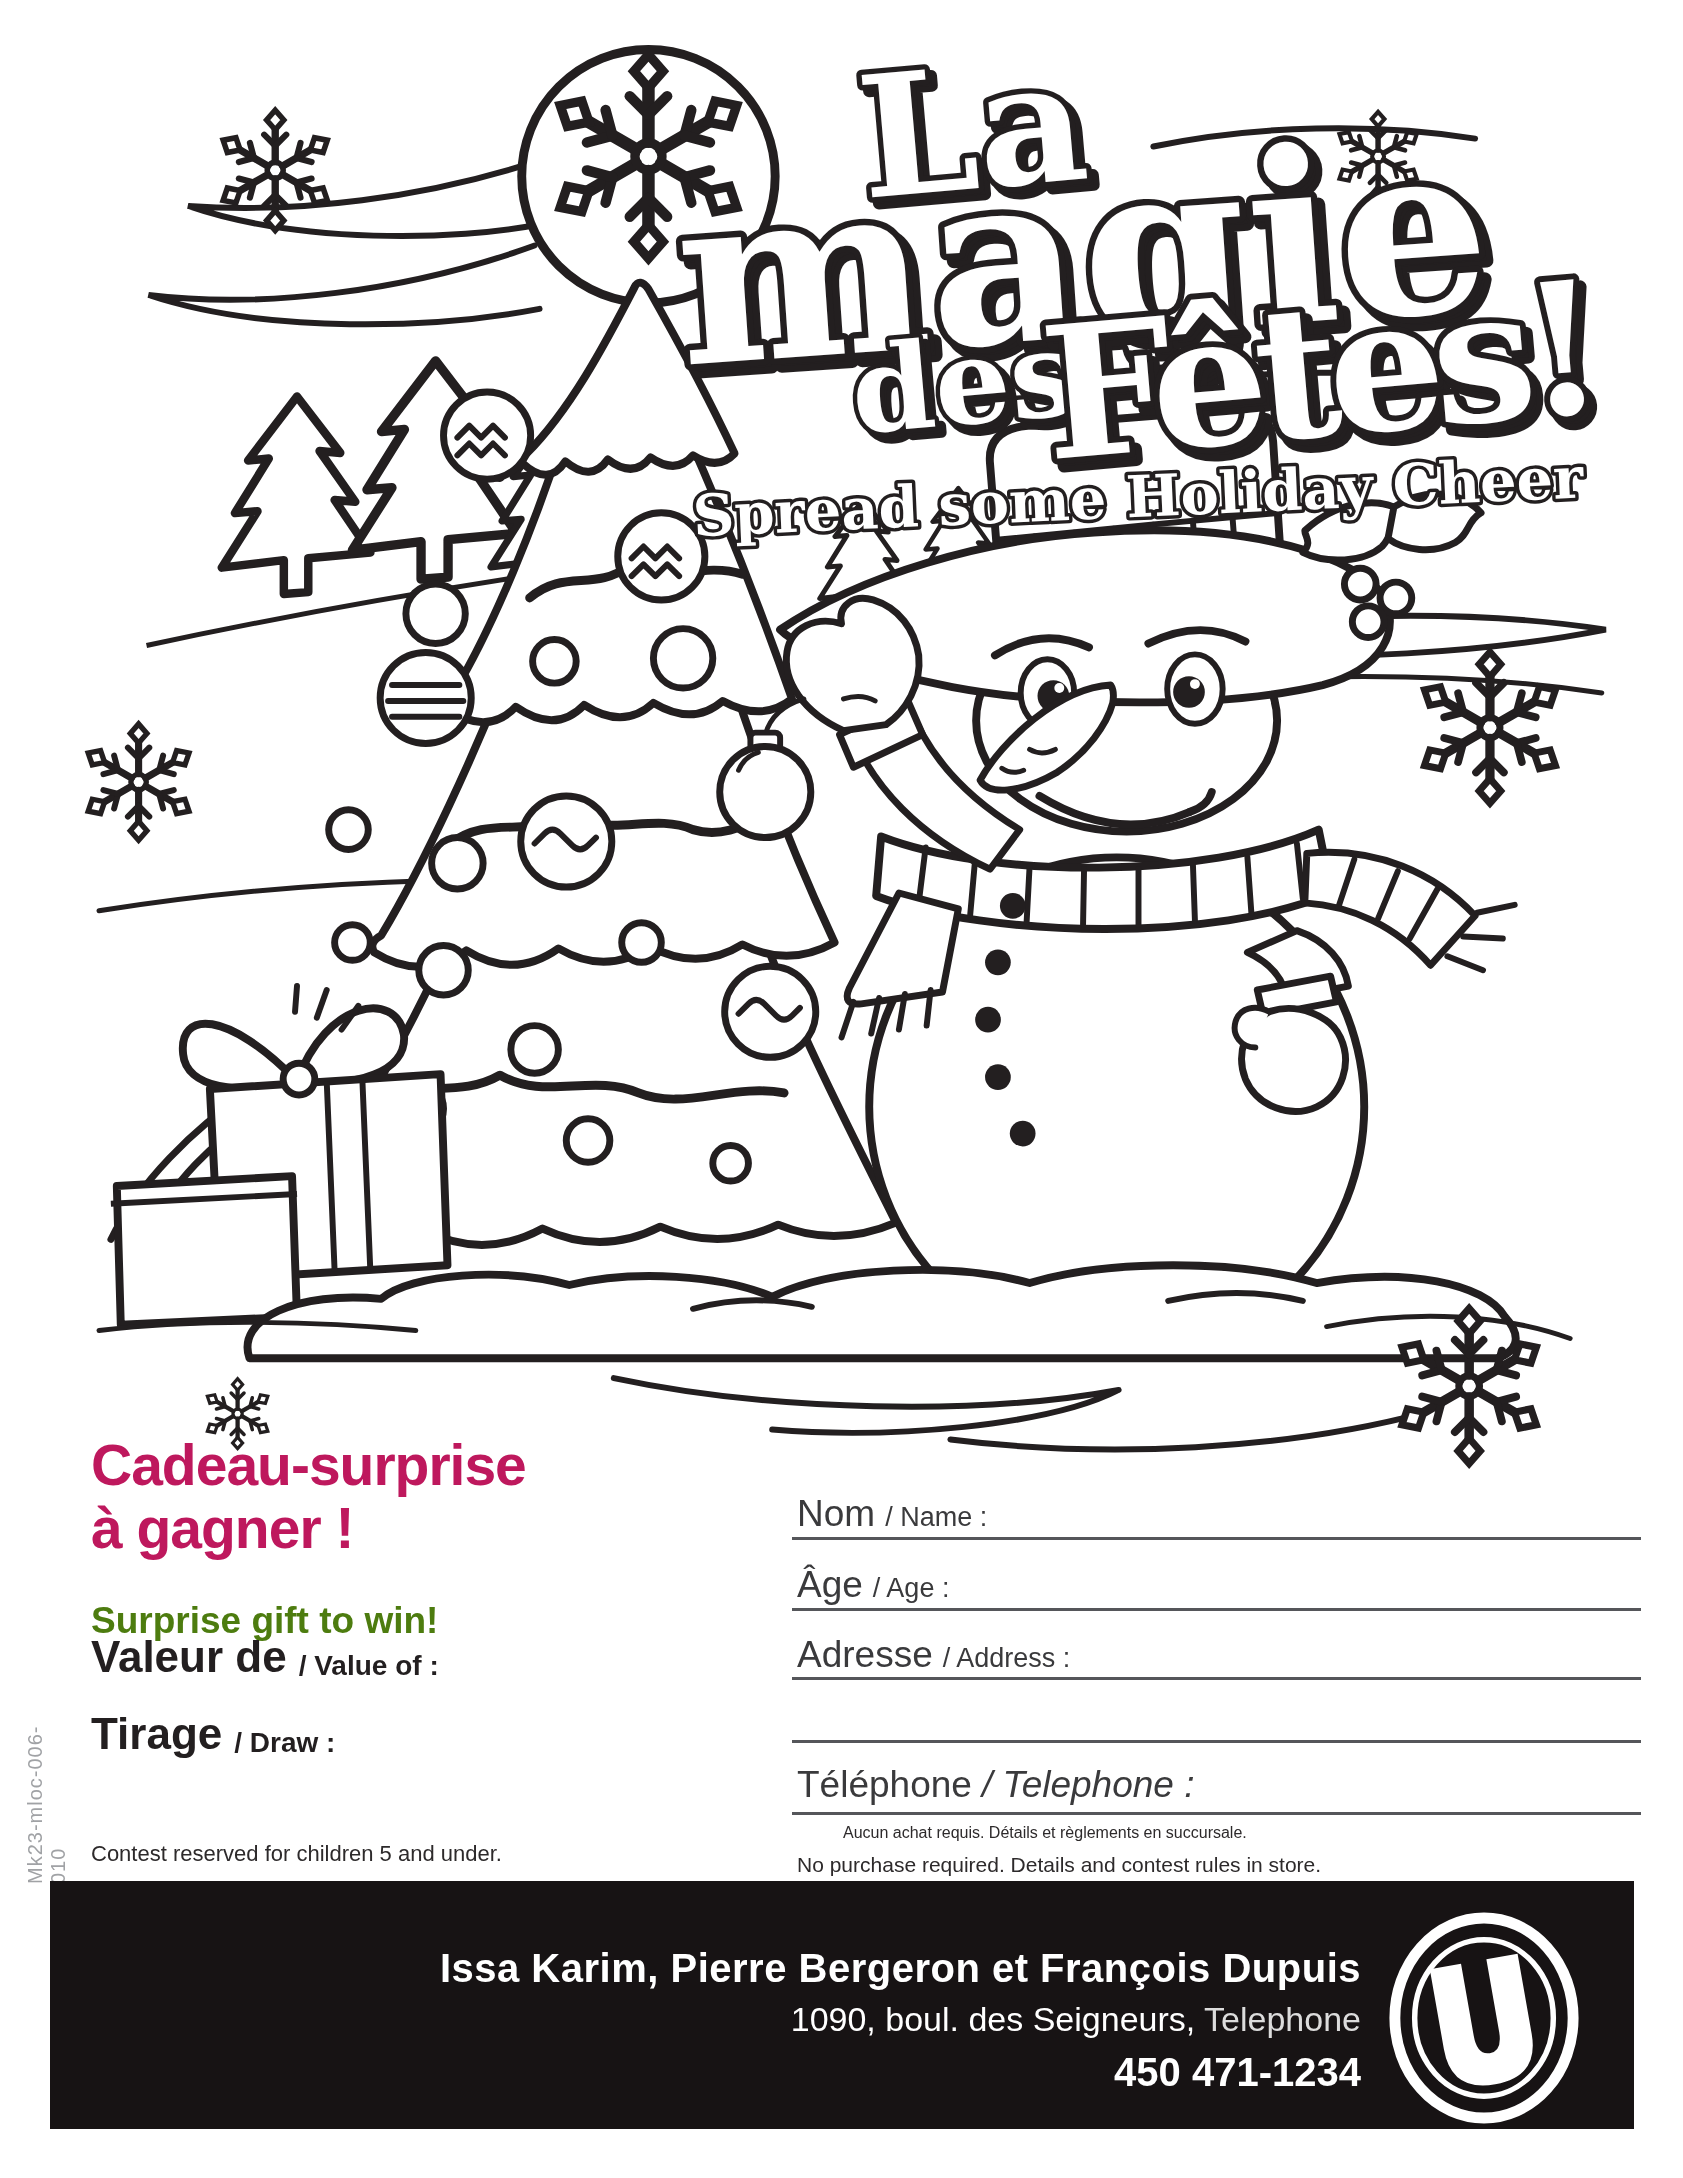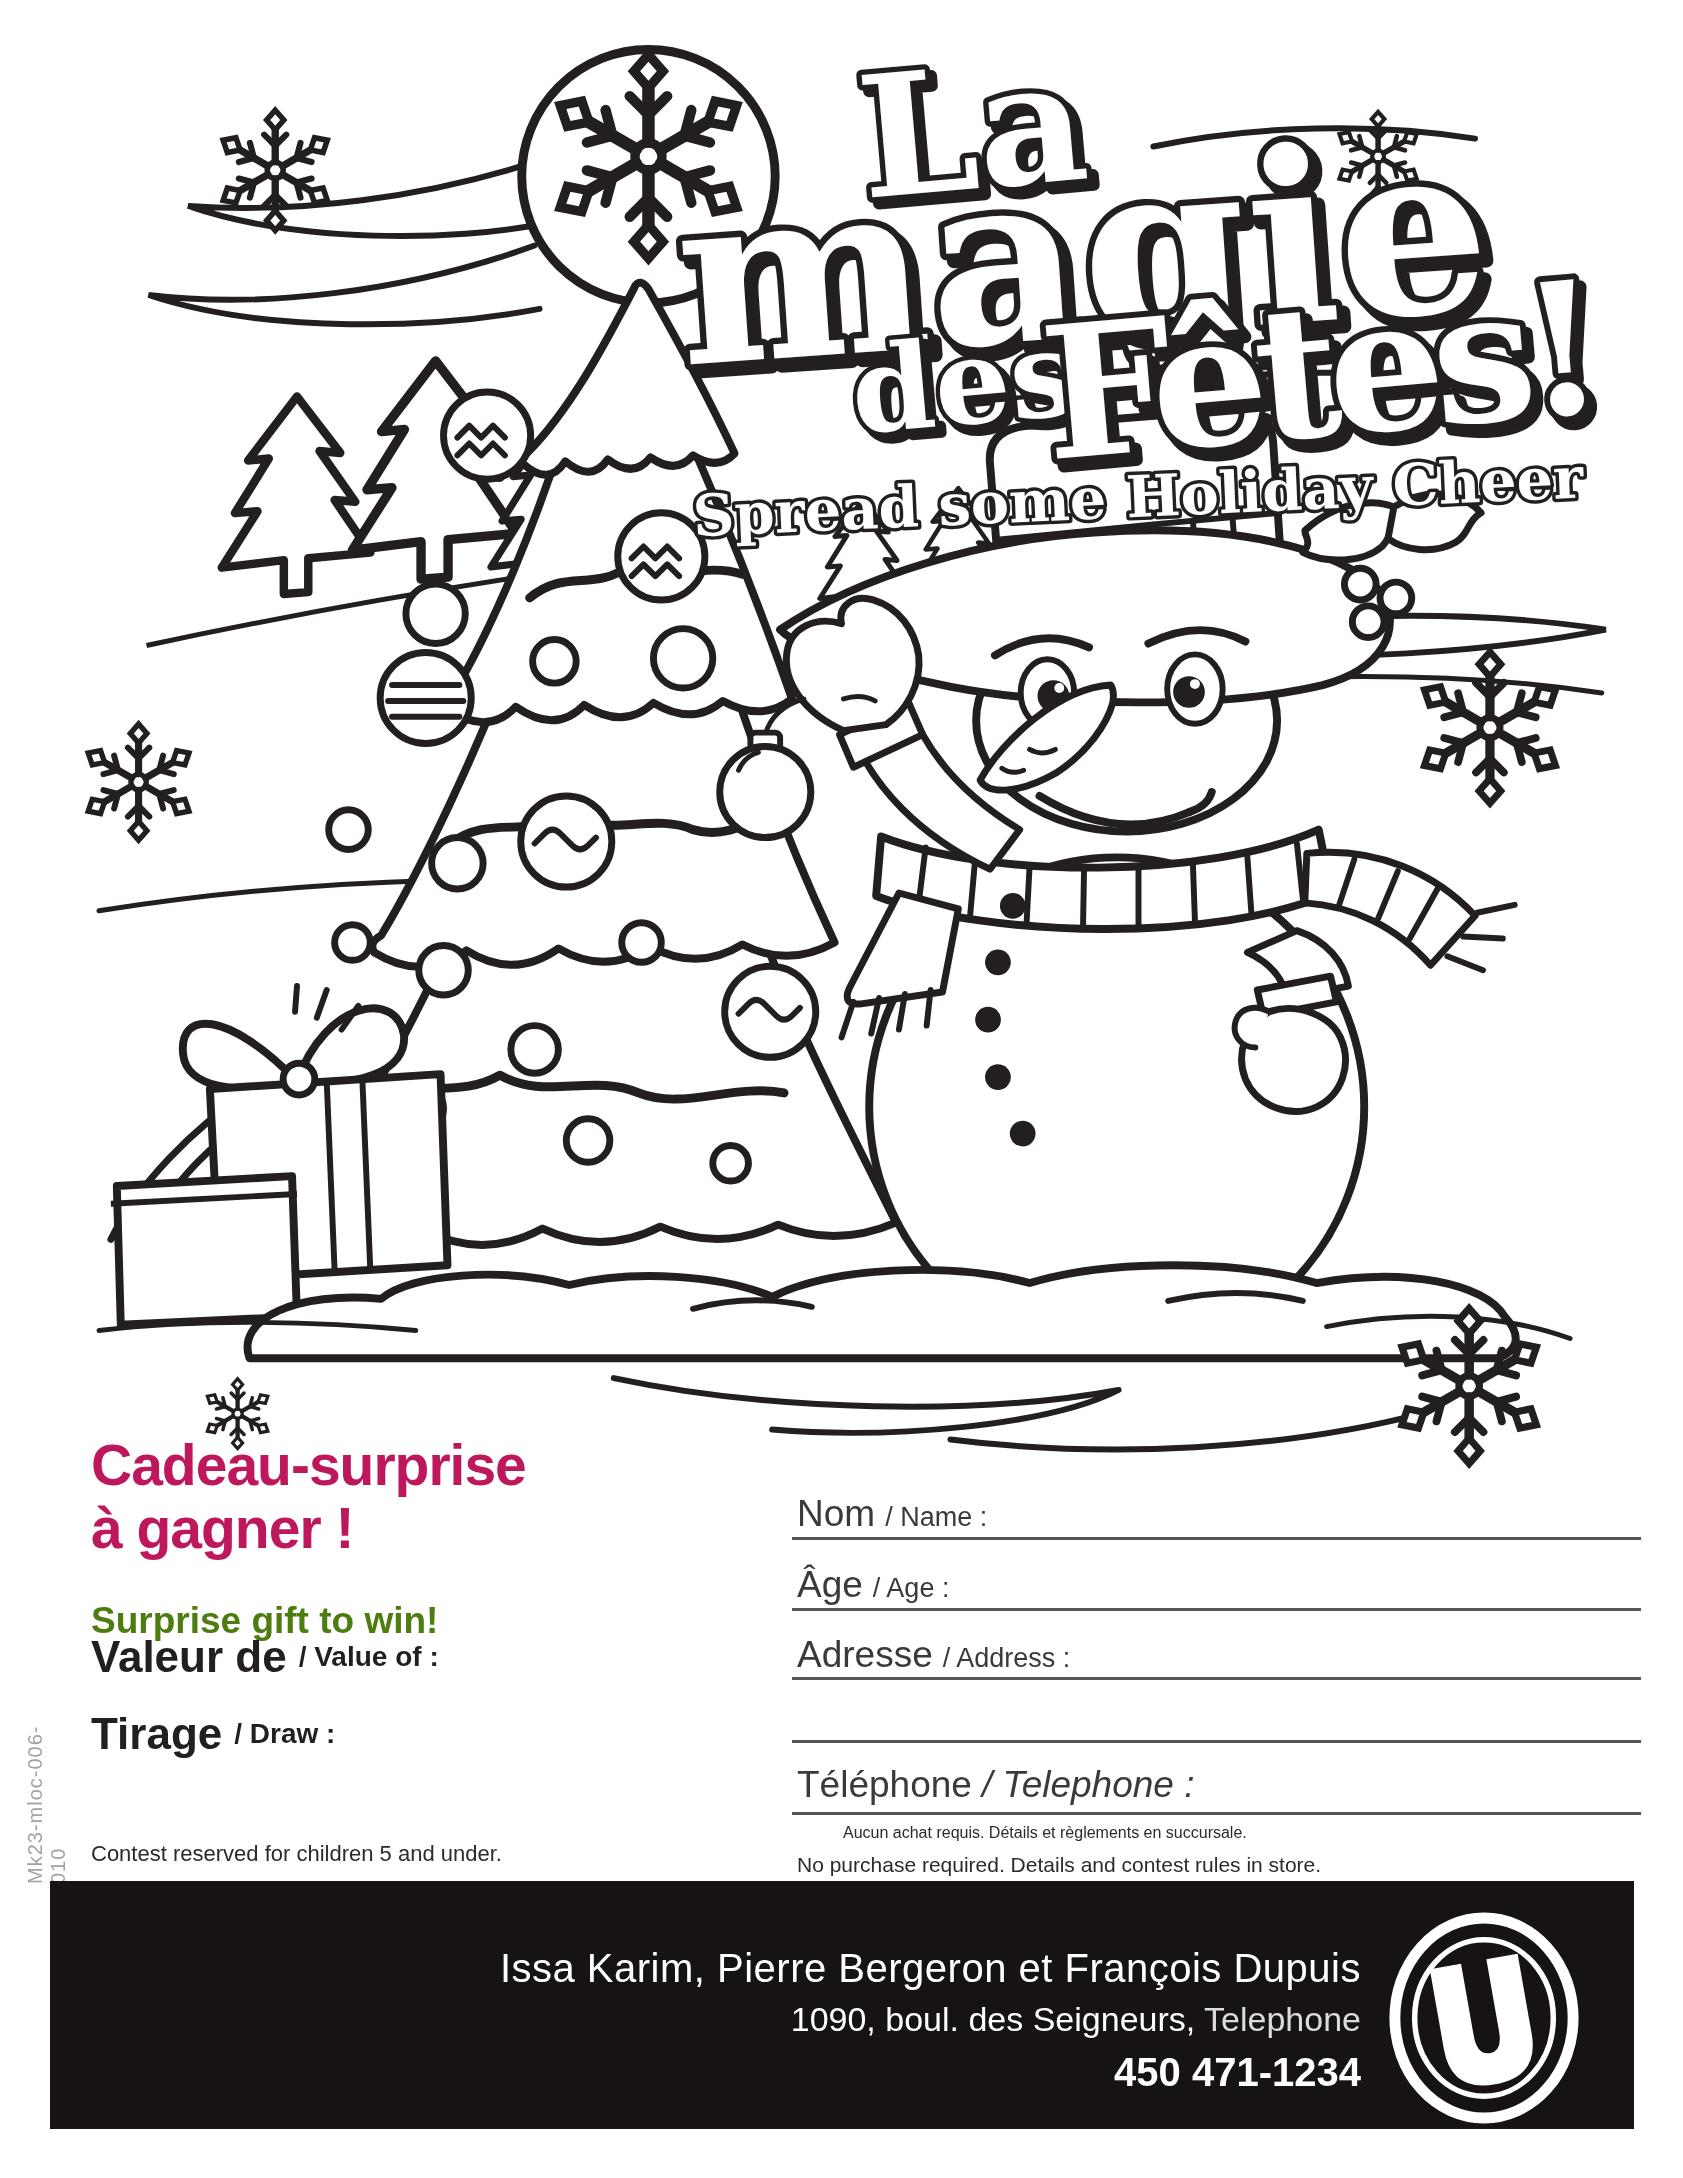--- a/index.html
+++ b/index.html
@@ -6,41 +6,41 @@
   .page{position:relative;width:1683px;height:2178px;background:#ffffff;overflow:hidden;
         font-family:"Liberation Sans",sans-serif;color:#231f20;}
   svg text{font-family:"DejaVu Serif",serif;font-weight:bold;}
   .bubble{fill:#ffffff;stroke:#231f20;paint-order:stroke fill;stroke-linejoin:round;}
   .bubble-shadow{fill:#231f20;stroke:#231f20;paint-order:stroke fill;stroke-linejoin:round;}
 
   
   .prize-h{position:absolute;left:91px;top:1434px;font-weight:700;font-size:57px;line-height:63px;
            letter-spacing:-1px;color:#be185d;}
   .prize-en{position:absolute;left:91px;top:1580px;font-weight:700;font-size:37px;color:#4d7c0f;margin-top:20px;}
-  .labelrow{position:absolute;left:91px;display:flex;align-items:center;gap:12px;color:#231f20;}
+  .labelrow{position:absolute;left:91px;display:flex;align-items:flex-end;gap:12px;color:#231f20;}
   .labelrow .big{font-weight:700;font-size:44px;}
   .labelrow .small{font-weight:700;font-size:28px;}
   .elig-fr{position:absolute;left:91px;top:1806px;font-size:25px;color:#2d2a2b;}
   .elig-en{position:absolute;left:91px;top:1841px;font-size:22px;color:#2d2a2b;}
   .vcode{position:absolute;left:24px;top:1701px;height:183px;writing-mode:vertical-rl;
          transform:rotate(180deg);font-size:20px;letter-spacing:1px;color:#a0a2a5;}
 
   
   .f-label{position:absolute;left:797px;display:flex;align-items:baseline;gap:10px;color:#3a3a3c;}
   .f-label .fr{font-size:37px;font-weight:400;}
   .f-label .en{font-size:27px;font-weight:400;}
   .f-label.samesize .en{font-size:37px;font-style:italic;}
   .f-line{position:absolute;left:792px;width:849px;border-bottom:3px solid #55565a;height:0;}
   .f-note-fr{position:absolute;left:843px;top:1824px;font-size:16px;color:#2d2a2b;}
   .f-note-en{position:absolute;left:797px;top:1853px;font-size:21px;color:#2d2a2b;}
 
   
   .footer-bar{position:absolute;left:50px;top:1881px;width:1584px;height:248px;background:#171314;}
   .footer-text{position:absolute;left:396px;right:322px;top:1946px;text-align:right;color:#ffffff;}
-  .footer-text .l1{font-size:40px;font-weight:400;letter-spacing:0.5px;}
+  .footer-text .l1{font-size:40px;font-weight:700;letter-spacing:0.5px;}
   .footer-text .l2{font-size:34px;font-weight:400;margin-top:9px;}
   .footer-text .l2 .city{font-weight:400;color:#dcdcdc;}
   .footer-text .l3{font-size:40px;font-weight:700;margin-top:11px;}
   .logo-svg{position:absolute;left:1382px;top:1909px;}
 </style>
 </head>
 <body>
 
 <div class="page">
 

